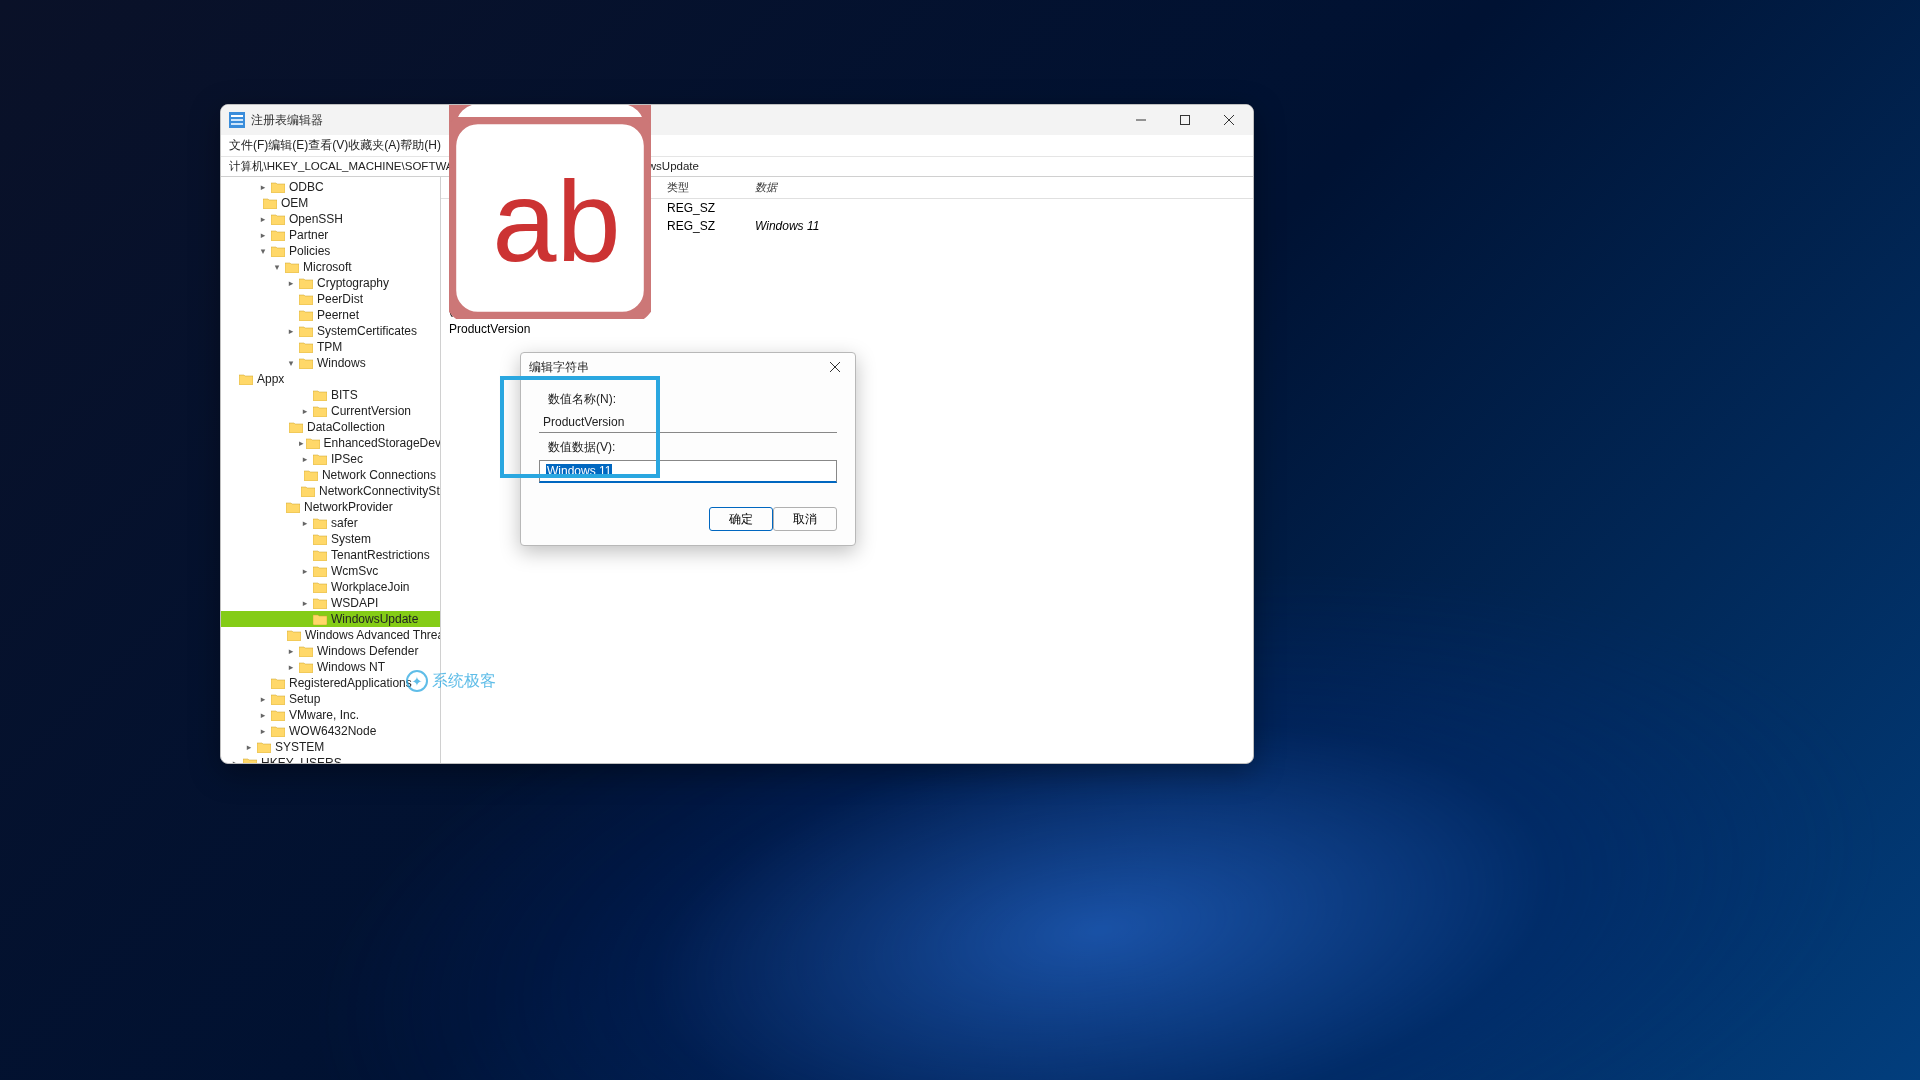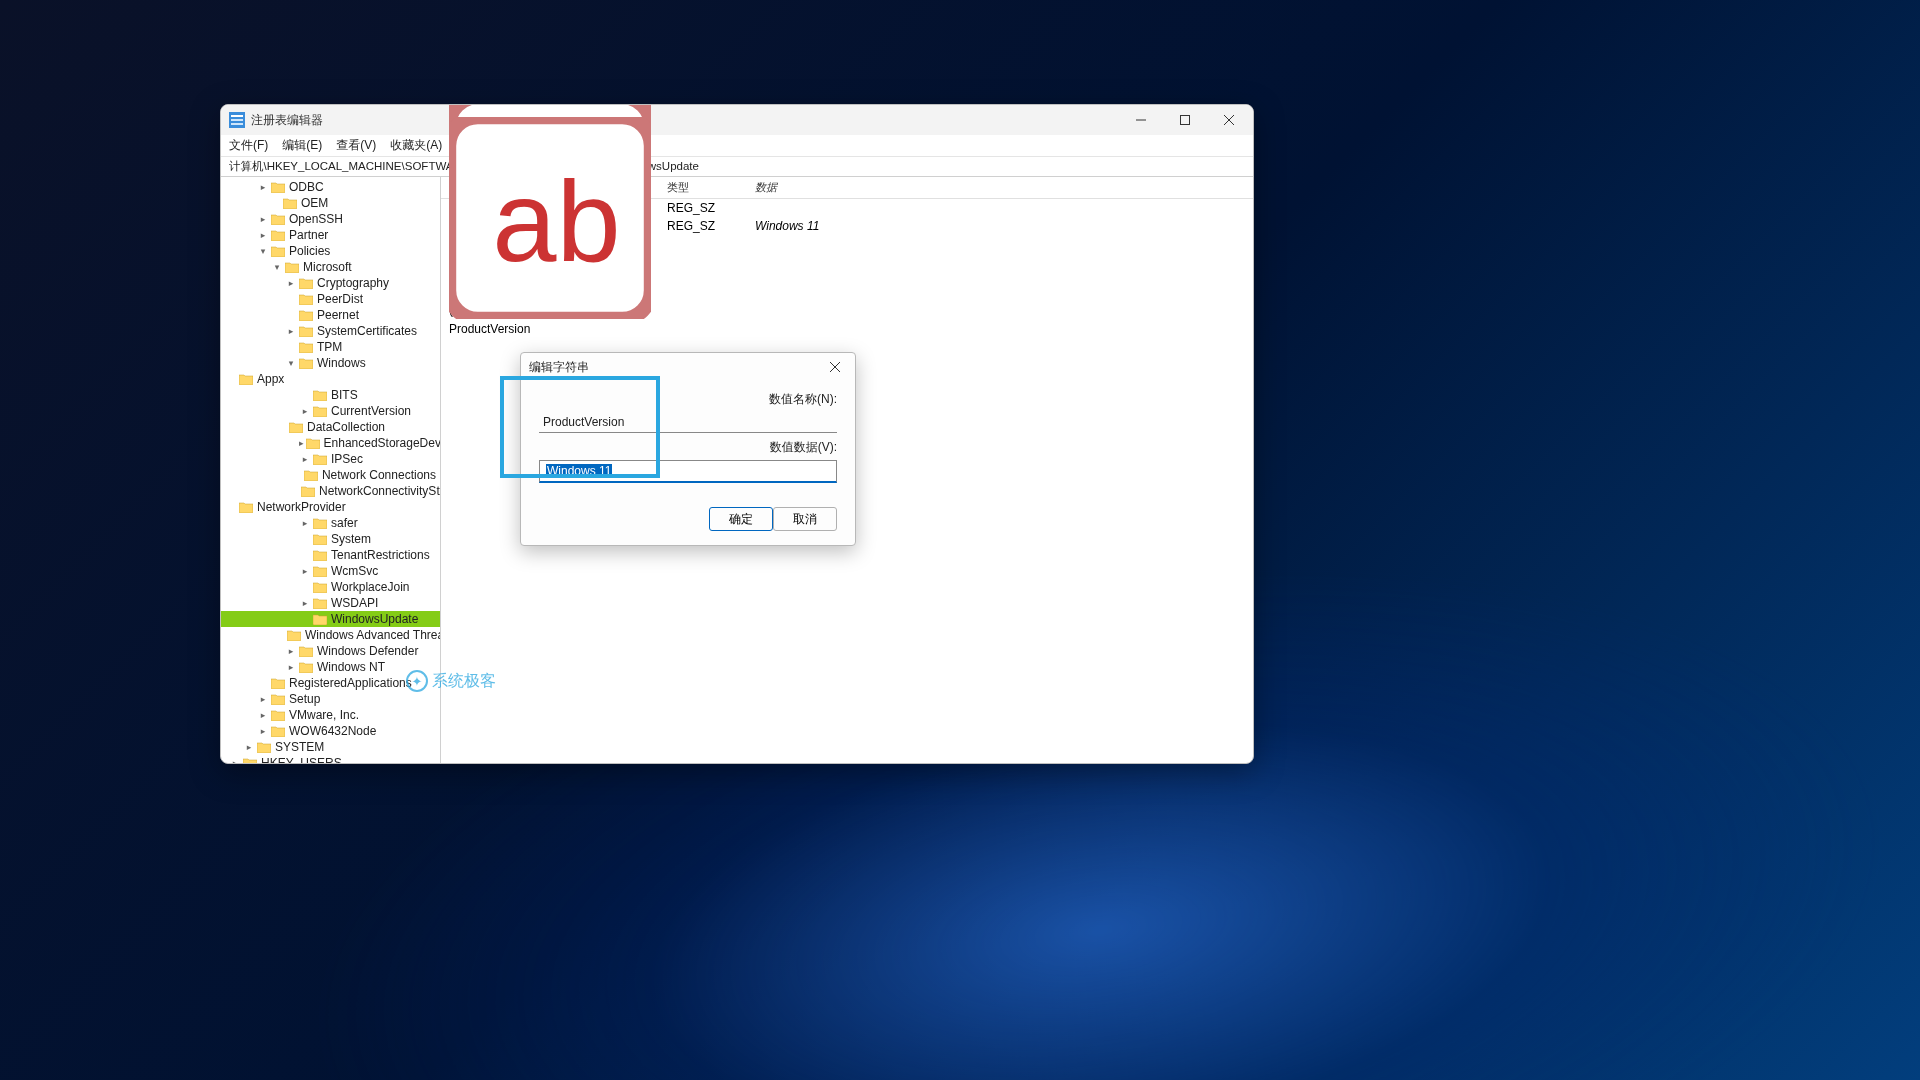--- a/index.html
+++ b/index.html
@@ -13,21 +13,21 @@
   background: #ffffff; border: 1px solid #bfbfbf; border-radius: 8px;
   box-shadow: 0 8px 30px rgba(0,0,0,.35);
   display: flex; flex-direction: column; overflow: hidden;
 }
 .titlebar { height: 30px; display: flex; align-items: center; padding: 0 2px 0 8px; background: #f3f3f3; font-size: 12px; color: #333; }
 .titlebar .app-icon { width: 16px; height: 16px; margin-right: 6px; }
 .titlebar .spacer { flex: 1; }
 .win-btn { width: 44px; height: 30px; display: flex; align-items: center; justify-content: center; color: #555; }
 .win-btn svg { width: 10px; height: 10px; }
 
-.menubar { height: 22px; display: flex; align-items: center; gap: 14px; padding: 0 8px; font-size: 12px; color: #222; background: #fff; border-bottom: 1px solid #e5e5e5; }
+.menubar { height: 22px; display: flex; align-items: center; padding: 0 8px; font-size: 12px; color: #222; background: #fff; border-bottom: 1px solid #e5e5e5; }
 .menubar span { cursor: default; }
 .address { height: 20px; padding: 2px 8px; font-size: 11.5px; color: #222; background: #fff; border-bottom: 1px solid #d0d0d0; white-space: nowrap; }
 
 .body { flex: 1; display: flex; min-height: 0; }
 .tree { width: 220px; border-right: 1px solid #d0d0d0; overflow: auto; font-size: 12px; color: #222; padding: 2px 0; position: relative; }
 .tree-resizer { position: absolute; right: -3px; top: 0; bottom: 0; width: 6px; cursor: ew-resize; }
 .node { display: flex; align-items: center; height: 16px; padding: 0 4px; white-space: nowrap; }
 .node.sel { background: #84cc16; }
 .chev { width: 12px; text-align: center; color: #666; font-size: 9px; }
 .fold { width: 14px; height: 12px; margin: 0 4px 0 2px; }
@@ -43,21 +43,21 @@
 
 .dialog {
   position: absolute; left: 520px; top: 352px; width: 336px;
   background: #fdfdfd; border: 1px solid #b8b8b8; border-radius: 4px;
   box-shadow: 0 6px 20px rgba(0,0,0,.25);
   font-size: 12px; color: #222;
 }
 .dlg-title { display: flex; align-items: center; justify-content: space-between; height: 28px; padding: 0 8px; }
 .dlg-close { width: 24px; height: 24px; display: flex; align-items: center; justify-content: center; }
 .dlg-body { padding: 4px 18px 14px; }
-.dlg-label { margin: 6px 0 4px; text-align: right; }
+.dlg-label { margin: 6px 9px 4px; }
 .ro-field { border: none; border-bottom: 1px solid #888; padding: 3px 4px; width: 100%; background: transparent; }
 .ed-field { border: 1px solid #888; border-bottom: 2px solid #0067c0; padding: 3px 6px; width: 100%; background: #fff; }
 .ed-field .seltext { background: #0067c0; color: #fff; padding: 0 1px; }
 .dlg-buttons { display: flex; justify-content: flex-end; gap: 0; margin-top: 24px; }
 .dlg-buttons button { width: 64px; height: 24px; font-size: 12px; background: #fdfdfd; border: 1px solid #b0b0b0; border-radius: 3px; }
 .dlg-buttons button.primary { border-color: #0067c0; }
 
 
 .hl-box { position: absolute; border: 4px solid #2aa7e0; pointer-events: none; }
 
@@ -112,21 +112,21 @@
   <div class="body">
     <div class="tree" id="tree">
       <div class="tree-resizer"></div>
     <div class="node" style="padding-left: 36px;">
           <span class="chev">▸</span>
           <span class="fold"><svg viewBox="0 0 14 12">
               <path d="M0 2 h5 l1 1 h8 v8 a1 1 0 0 1 -1 1 H1 a1 1 0 0 1 -1 -1 Z" fill="#ffd869" stroke="#caa32a" stroke-width=".5"></path>
             </svg></span>
           <span>ODBC</span>
         </div>
-        <div class="node" style="padding-left: 48px;">
+        <div class="node" style="padding-left: 28px;">
           <span class="chev"></span>
           <span class="fold"><svg viewBox="0 0 14 12">
               <path d="M0 2 h5 l1 1 h8 v8 a1 1 0 0 1 -1 1 H1 a1 1 0 0 1 -1 -1 Z" fill="#ffd869" stroke="#caa32a" stroke-width=".5"></path>
             </svg></span>
           <span>OEM</span>
         </div>
         <div class="node" style="padding-left: 36px;">
           <span class="chev">▸</span>
           <span class="fold"><svg viewBox="0 0 14 12">
               <path d="M0 2 h5 l1 1 h8 v8 a1 1 0 0 1 -1 1 H1 a1 1 0 0 1 -1 -1 Z" fill="#ffd869" stroke="#caa32a" stroke-width=".5"></path>
@@ -245,21 +245,21 @@
             </svg></span>
           <span>Network Connections</span>
         </div>
         <div class="node" style="padding-left: 78px;">
           <span class="chev"></span>
           <span class="fold"><svg viewBox="0 0 14 12">
               <path d="M0 2 h5 l1 1 h8 v8 a1 1 0 0 1 -1 1 H1 a1 1 0 0 1 -1 -1 Z" fill="#ffd869" stroke="#caa32a" stroke-width=".5"></path>
             </svg></span>
           <span>NetworkConnectivityStatusIndicator</span>
         </div>
-        <div class="node" style="">
+        <div class="node" style=" margin-left: 47px;">
           <span class="chev"></span>
           <span class="fold"><svg viewBox="0 0 14 12">
               <path d="M0 2 h5 l1 1 h8 v8 a1 1 0 0 1 -1 1 H1 a1 1 0 0 1 -1 -1 Z" fill="#ffd869" stroke="#caa32a" stroke-width=".5"></path>
             </svg></span>
           <span>NetworkProvider</span>
         </div>
         <div class="node" style="padding-left: 78px;">
           <span class="chev">▸</span>
           <span class="fold"><svg viewBox="0 0 14 12">
               <path d="M0 2 h5 l1 1 h8 v8 a1 1 0 0 1 -1 1 H1 a1 1 0 0 1 -1 -1 Z" fill="#ffd869" stroke="#caa32a" stroke-width=".5"></path>

